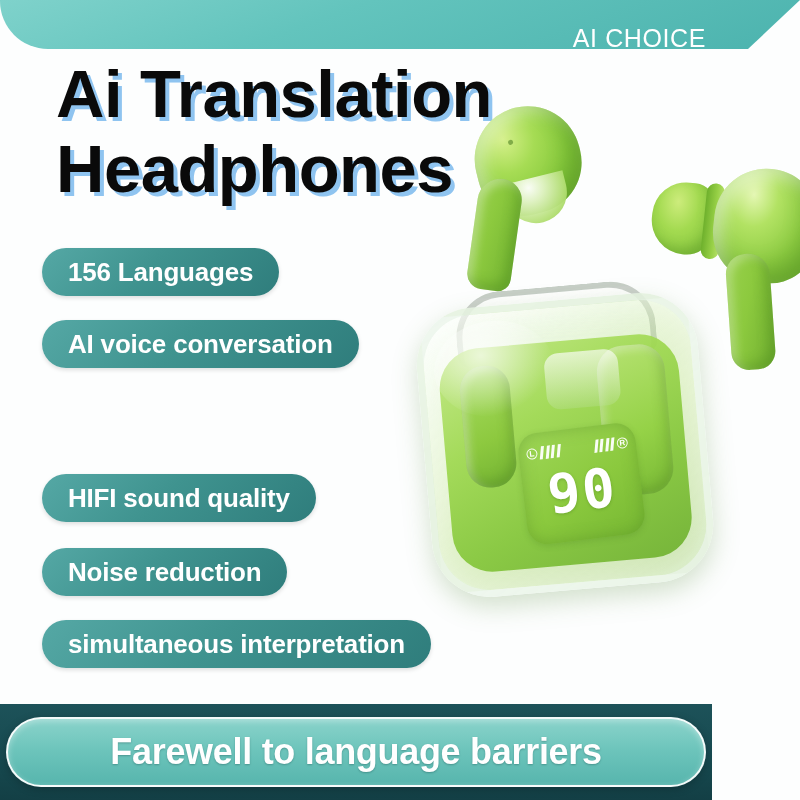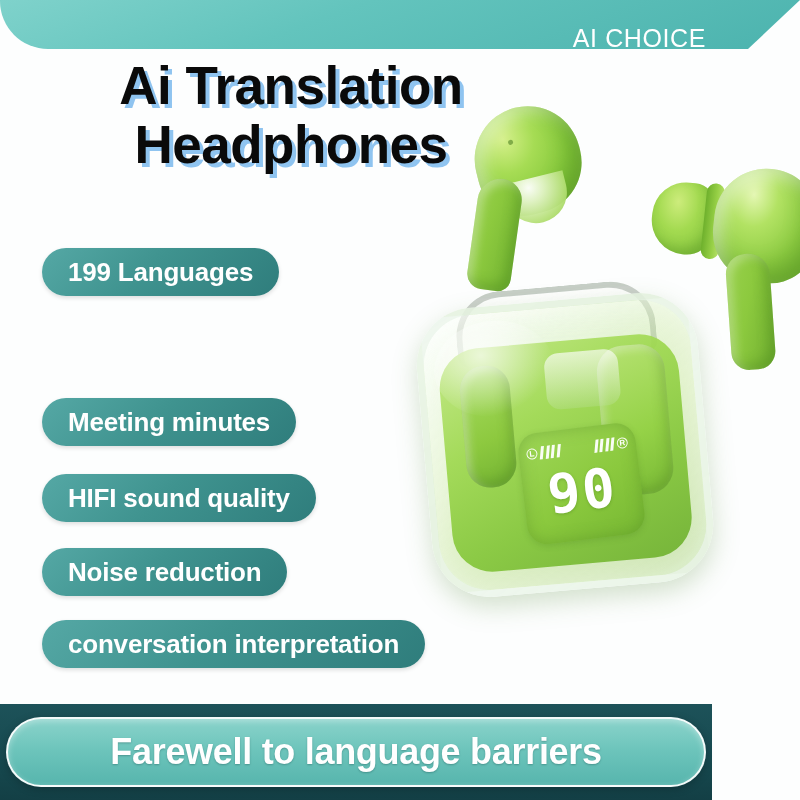--- a/index.html
+++ b/index.html
@@ -41,28 +41,27 @@
     font-weight:400;
     padding-right:94px;
     white-space:nowrap;
   }
 
   
   .headline {
     position:absolute;
     left:56px; top:56px;
     width:470px;
-    font-size:53px;
+    font-size:67px;
     font-weight:700;
     line-height:1.12;
     color:#0a0a0a;
     letter-spacing:-0.5px;
     text-shadow:4px 4px 0 #8fc4f0;
     white-space:pre-line;
-    text-align:center;
   }
 
   
   .pill {
     position:absolute;
     left:42px;
     height:48px;
     border-radius:26px;
     background:linear-gradient(135deg,#55a8a5 0%,#3f938f 45%,#2f7d7c 100%);
     box-shadow:0 2px 4px rgba(0,0,0,0.13);
@@ -297,33 +296,33 @@
   <div class="top-banner">
     <div class="top-banner-inner">
       <div class="banner-label">AI CHOICE</div>
     </div>
   </div>
 
   <div class="headline">Ai Translation
 Headphones</div>
 
   <div class="pill p0">
-    <span>199 Languages</span>
-  </div>
-  <div class="pill p2">
-    <span>Meeting minutes</span>
+    <span>156 Languages</span>
+  </div>
+  <div class="pill p1">
+    <span>AI voice conversation</span>
   </div>
   <div class="pill p3">
     <span>HIFI sound quality</span>
   </div>
   <div class="pill p4">
     <span>Noise reduction</span>
   </div>
   <div class="pill p5">
-    <span>conversation interpretation</span>
+    <span>simultaneous interpretation</span>
   </div>
 
   <div class="product-stage">
 
     <div class="bud-a">
       <div class="head"></div>
       <div class="tip"></div>
       <div class="stem"></div>
       <div class="mic"></div>
     </div>

